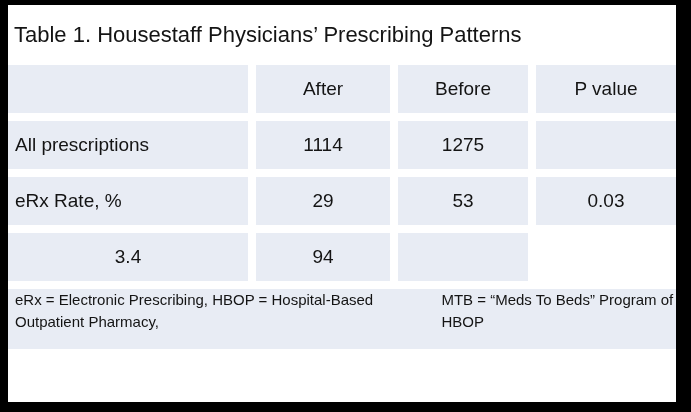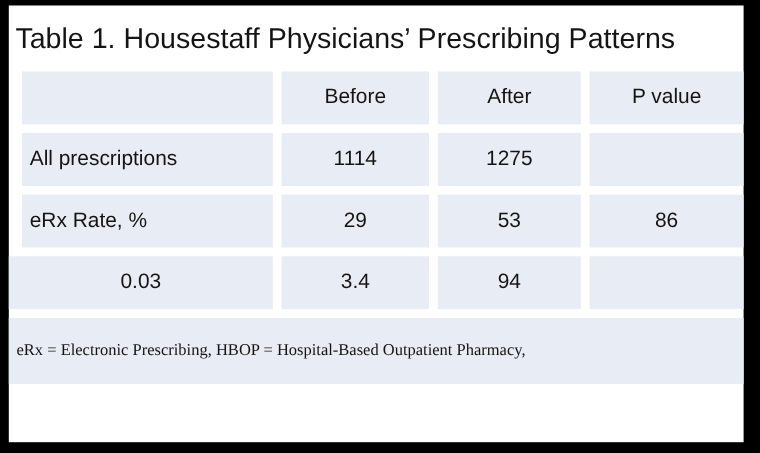--- a/index.html
+++ b/index.html
@@ -23,21 +23,21 @@
     top: 5px;
     width: 668px;
     height: 397px;
     background: #ffffff;
   }
   .title {
     height: 60px;
     display: flex;
     align-items: center;
     padding-left: 6px;
-    font-size: 26px;
+    font-size: 22px;
     color: #141414;
     letter-spacing: 0px;
     white-space: nowrap;
   }
   .grid {
     display: grid;
     grid-template-columns: 240px 134px 130px 1fr;
     column-gap: 8px;
     row-gap: 8px;
   }
@@ -46,77 +46,75 @@
     height: 48px;
     display: flex;
     align-items: center;
     font-size: 19px;
     color: #141414;
   }
   .label {
     justify-content: flex-start;
     padding-left: 7px;
     white-space: pre;
-    margin-left: 12px;
   }
   .num {
     justify-content: center;
     text-align: center;
   }
   .it { font-style: italic; }
   .footnote {
     grid-column: 1 / -1;
     height: 60px;
     display: flex;
-    flex-direction: column;
+    flex-direction: row;
     justify-content: center;
     align-items: flex-start;
     padding-left: 7px;
     font-size: 15px;
     line-height: 22px;
     color: #141414;
-    font-family: Liberation Serif, serif;
   }
 </style>
 </head>
 <body>
 
 <div class="frame">
   <div class="canvas">
 
     <div class="title">Table 1. Housestaff Physicians’ Prescribing Patterns</div>
 
     <div class="grid">
 
       <div class="cell label"></div>
+      <div class="cell num">After</div>
       <div class="cell num">Before</div>
-      <div class="cell num">After</div>
       <div class="cell num">P value</div>
 
       <div class="cell label">
         <span>All prescriptions</span>
         <span class="it"></span>
       </div>
       <div class="cell num">1114</div>
       <div class="cell num">1275</div>
       <div class="cell num"></div>
 
       <div class="cell label">
         <span>eRx Rate, %</span>
         <span class="it"></span>
       </div>
       <div class="cell num">29</div>
       <div class="cell num">53</div>
 
-      <div class="cell num">86</div>
       <div class="cell num">0.03</div>
 
       <div class="cell num">3.4</div>
       <div class="cell num">94</div>
       <div class="cell num"></div>
 
       <div class="cell footnote">
         <div>eRx = Electronic Prescribing, HBOP = Hospital-Based Outpatient Pharmacy,</div>
+        <div>MTB = “Meds To Beds” Program of HBOP</div>
       </div>
 
     </div>
   </div>
 </div>
 
 </body></html>

